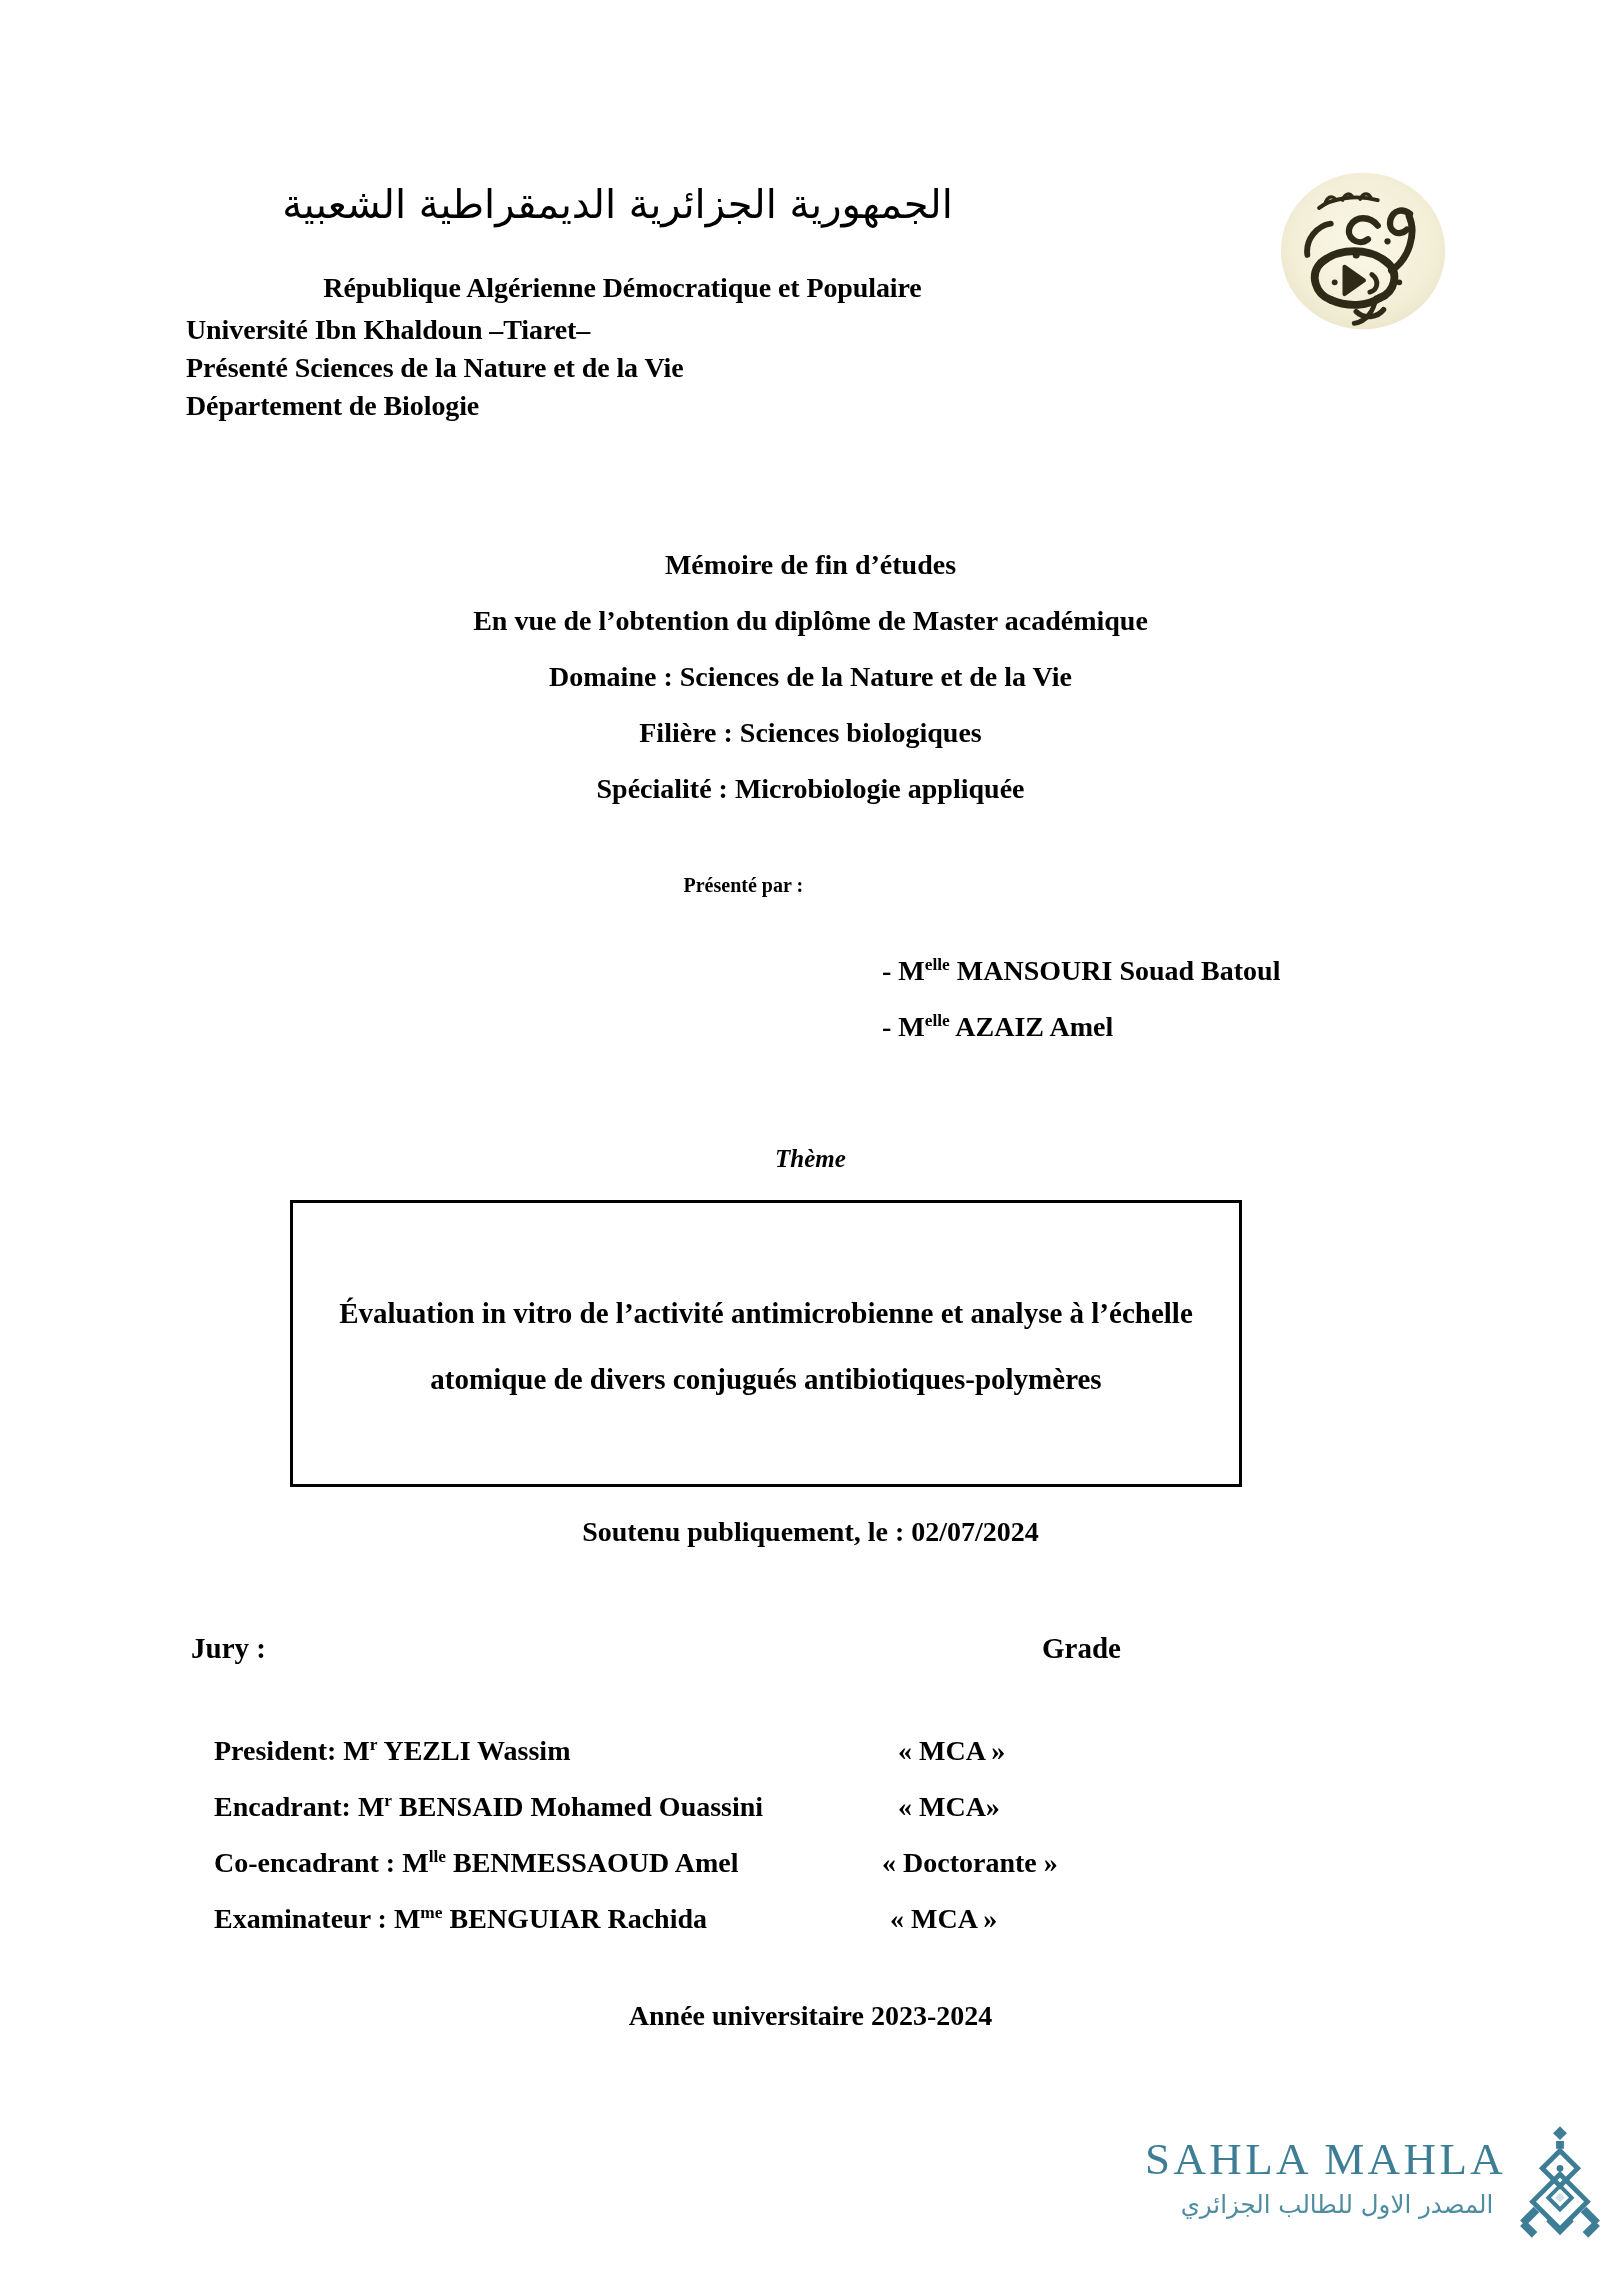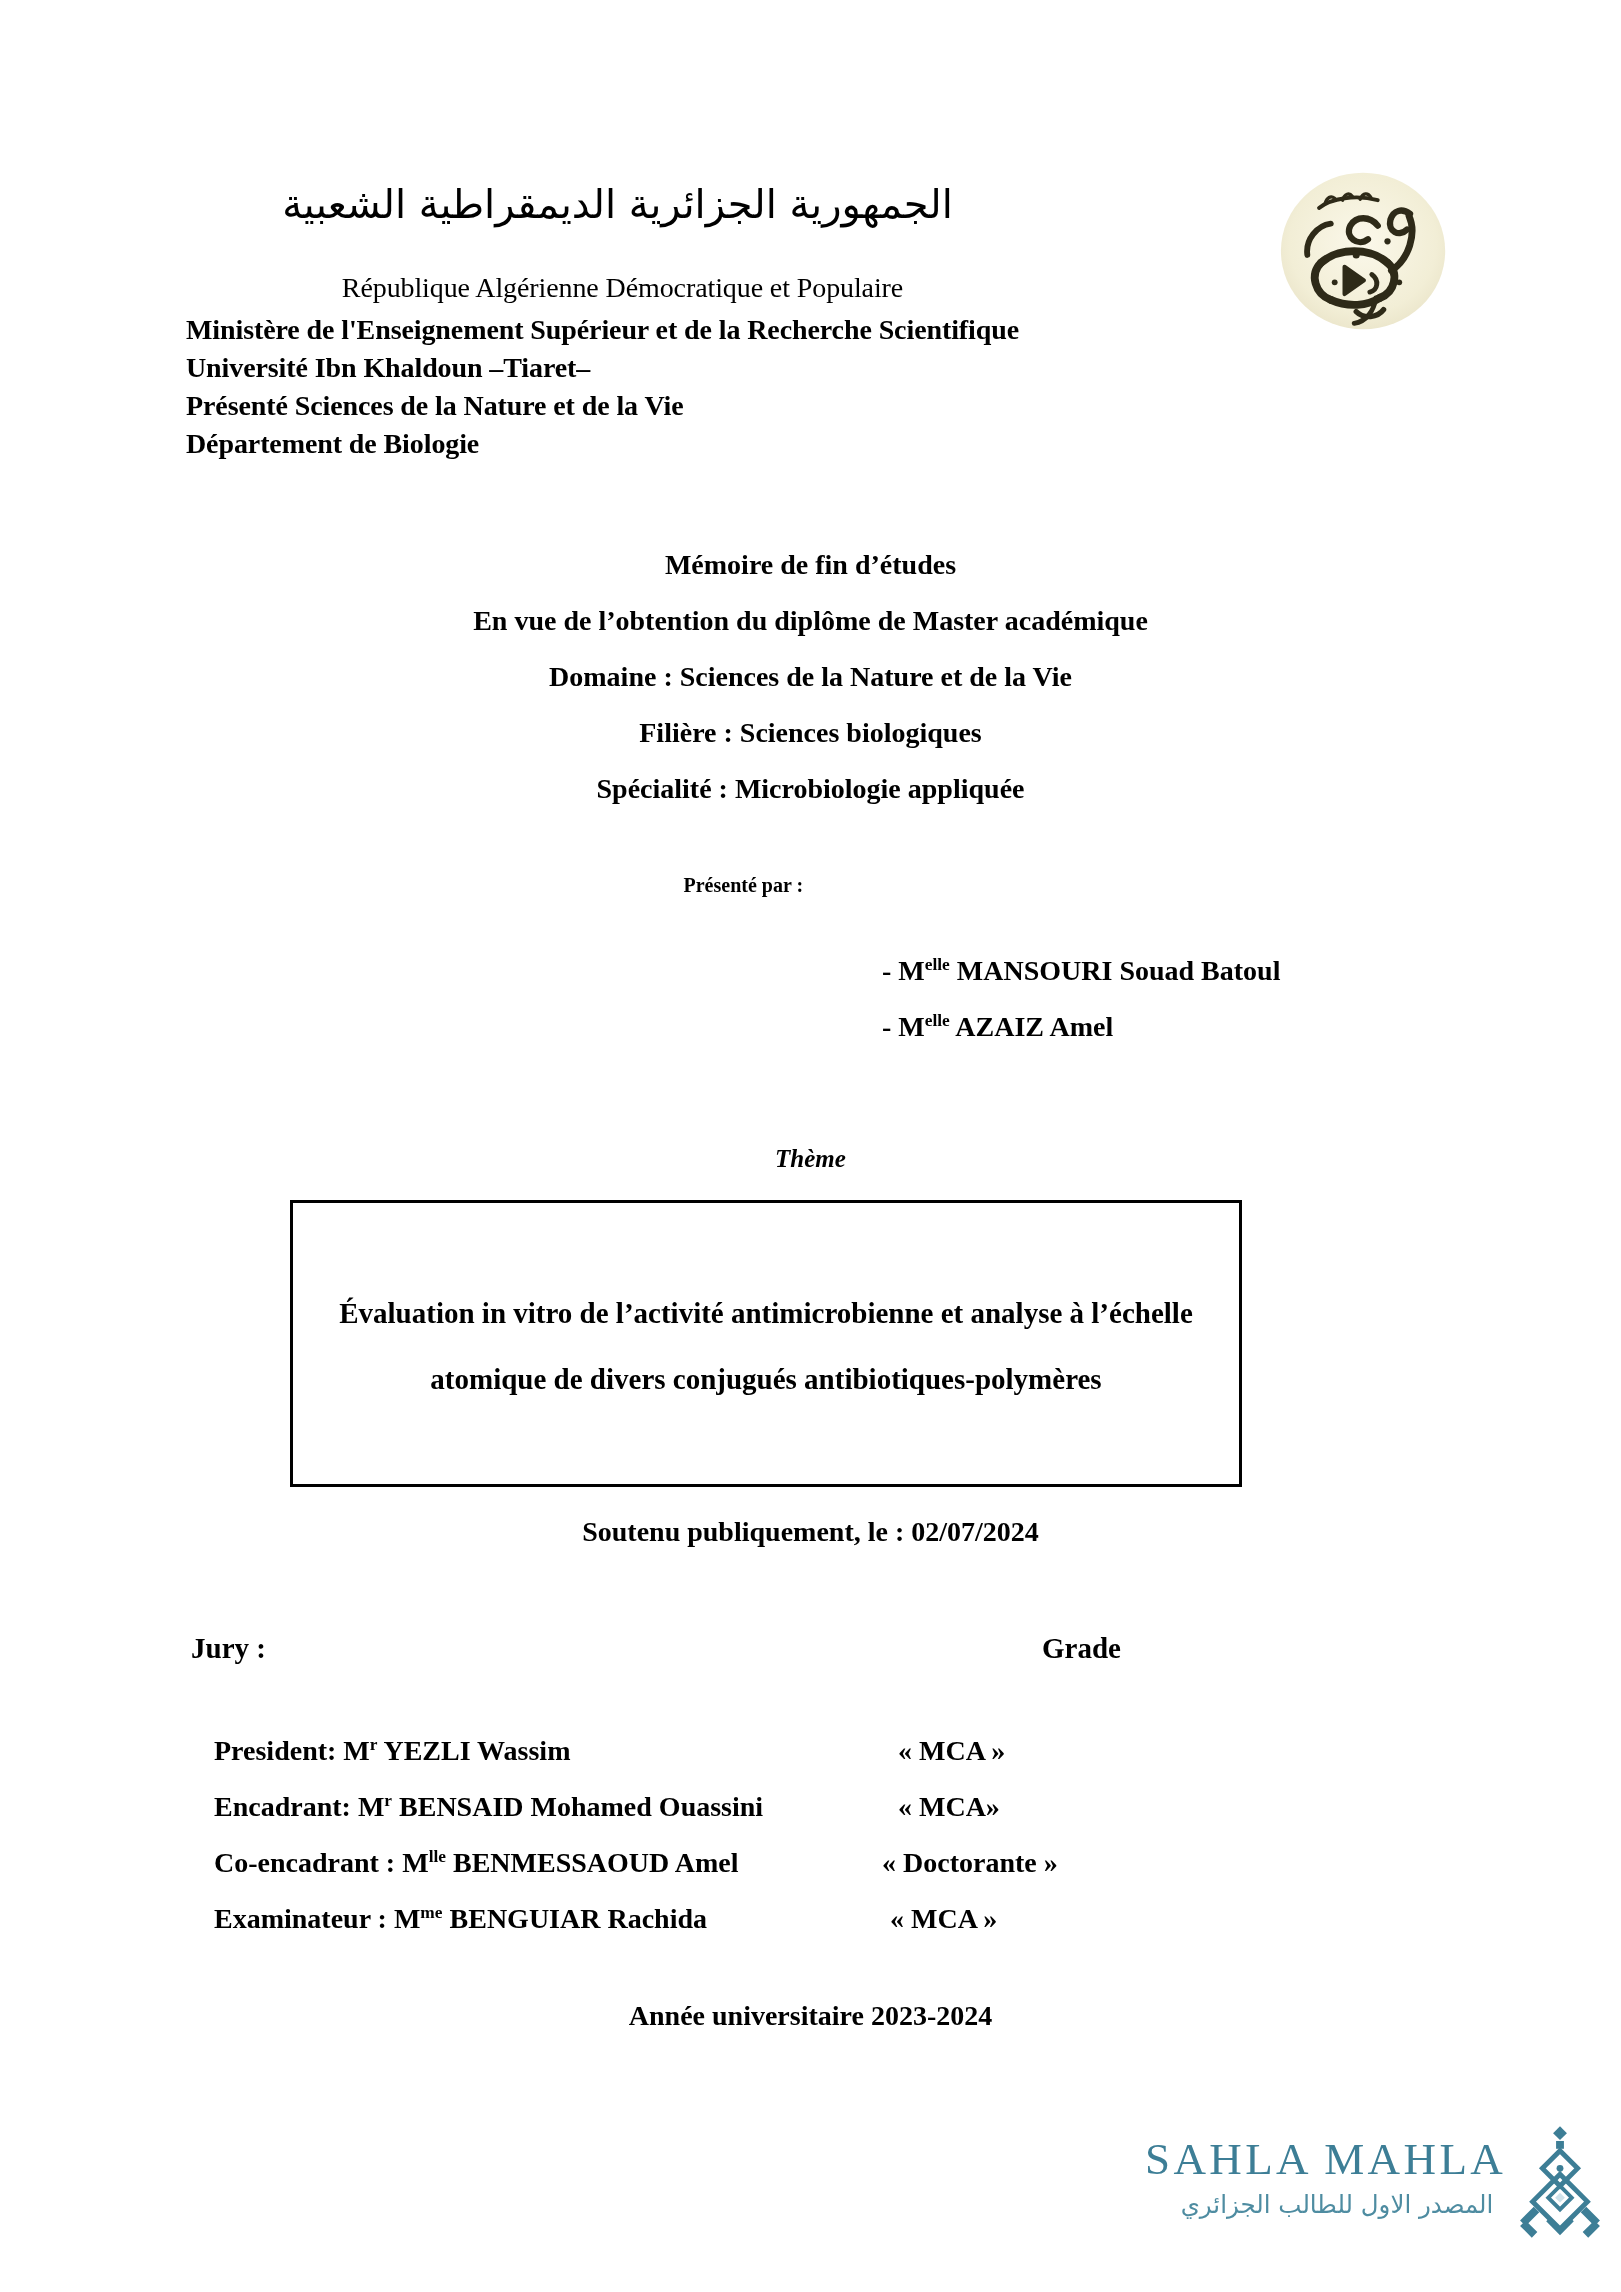--- a/index.html
+++ b/index.html
@@ -46,21 +46,21 @@
     white-space: nowrap;
   }
 
   .republic-line {
     position: absolute;
     left: 0;
     top: 272px;
     width: 1245px;
     text-align: center;
     font-size: 28px;
-    font-weight: normal;
+    font-weight: bold;
     letter-spacing: -0.1px;
   }
 
   .inst-lines {
     position: absolute;
     left: 186px;
     top: 311px;
     font-size: 28px;
     font-weight: bold;
     line-height: 38px;
@@ -253,21 +253,20 @@
 
 <div class="page">
 
   <div class="header-zone">
 
     <div class="arabic-title">الجمهورية الجزائرية الديمقراطية الشعبية</div>
 
     <div class="republic-line">République Algérienne Démocratique et Populaire</div>
 
     <div class="inst-lines">
-      <div>Ministère de l'Enseignement Supérieur et de la Recherche Scientifique</div>
       <div>Université Ibn Khaldoun –Tiaret–</div>
       <div>Présenté Sciences de la Nature et de la Vie</div>
       <div>Département de Biologie</div>
     </div>
 
     <div class="seal">
       <svg viewBox="0 0 210 180" xmlns="http://www.w3.org/2000/svg" aria-hidden="true">
         <defs>
           <radialGradient id="discg" cx="50%" cy="45%" r="62%">
             <stop offset="0%" stop-color="#fbf8ea"></stop>

